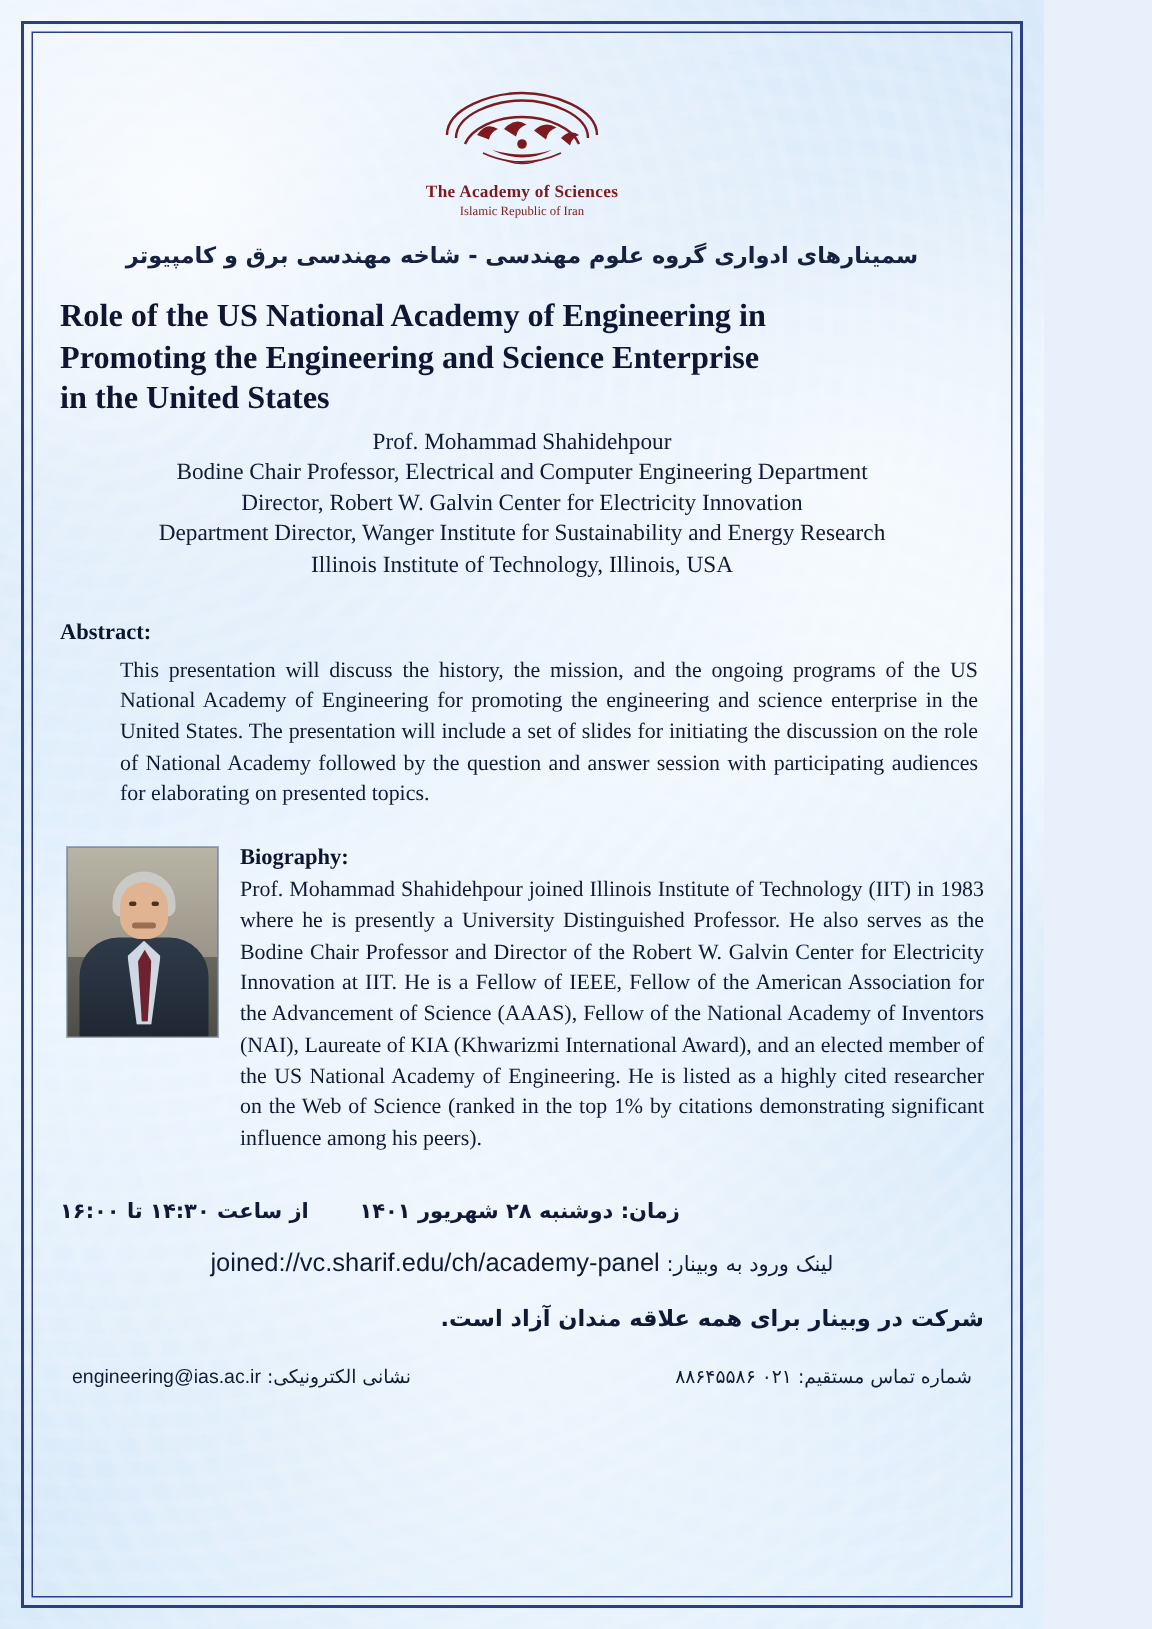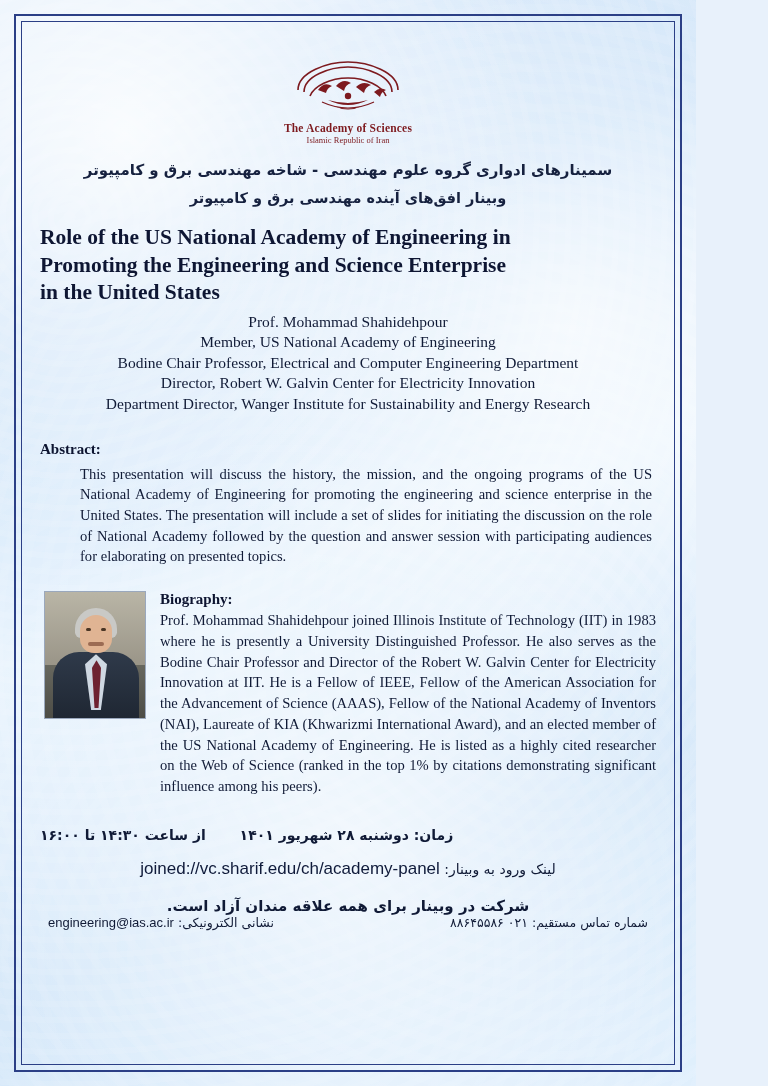--- a/index.html
+++ b/index.html
@@ -243,26 +243,26 @@
     margin-bottom: 18px;
   }
   .link-line .url {
     direction: ltr;
     unicode-bidi: embed;
     font-family: "Liberation Sans", sans-serif;
     font-size: 17px;
     color: #0f1a3a;
   }
   .open-line {
-    text-align: center;
     direction: rtl;
     font-family: "DejaVu Sans", sans-serif;
     font-size: 15px;
     font-weight: bold;
     color: #101a36;
+    margin-bottom: 22px;
   }
   .contact-row {
     display: flex;
     direction: rtl;
     justify-content: space-between;
     align-items: center;
     font-family: "DejaVu Sans", sans-serif;
     font-size: 12.5px;
     color: #101a36;
     padding: 0 8px;
@@ -305,34 +305,33 @@
           <g fill="none" stroke="#7d1a1f" stroke-width="1.2">
             <path d="M38 46 q26 12 52 0"></path>
           </g>
         </svg>
       </div>
       <div class="logo-line1">The Academy of Sciences</div>
       <div class="logo-line2">Islamic Republic of Iran</div>
     </div>
 
     <div class="series-title fa">سمینارهای ادواری گروه علوم مهندسی - شاخه مهندسی برق و کامپیوتر</div>
-    <div class="webinar-title fa">وبینار افق‌های آینده مهندسی برق و کامپیوتر</div>
 
     <div class="talk-title">
       <div>Role of the US National Academy of Engineering in</div>
       <div>Promoting the Engineering and Science Enterprise</div>
       <div>in the United States</div>
     </div>
 
     <div class="speaker-block">
       <div>Prof. Mohammad Shahidehpour</div>
-      <div>Member, US National Academy of Engineering</div>
       <div>Bodine Chair Professor, Electrical and Computer Engineering Department</div>
       <div>Director, Robert W. Galvin Center for Electricity Innovation</div>
       <div>Department Director, Wanger Institute for Sustainability and Energy Research</div>
+      <div>Illinois Institute of Technology, Illinois, USA</div>
     </div>
 
     <div class="abstract-label">Abstract:</div>
     <div class="abstract-text">This presentation will discuss the history, the mission, and the ongoing programs of the US National Academy of Engineering for promoting the engineering and science enterprise in the United States. The presentation will include a set of slides for initiating the discussion on the role of National Academy followed by the question and answer session with participating audiences for elaborating on presented topics.</div>
 
     <div class="bio-wrap">
       <div class="bio-photo">
         <div class="bg"></div>
         <div class="wall"></div>
         <div class="suit"></div>

